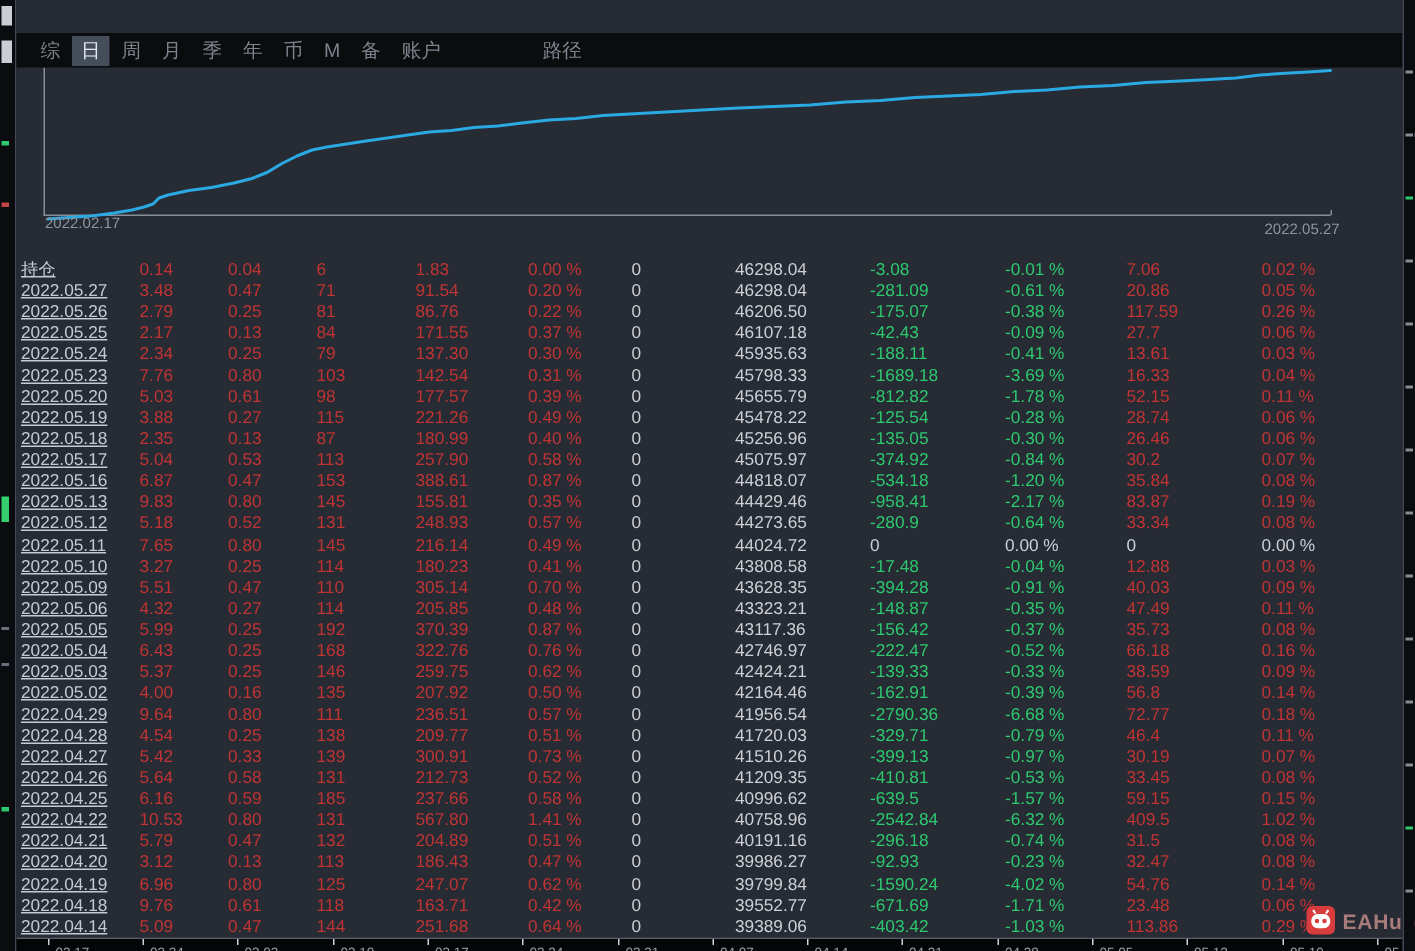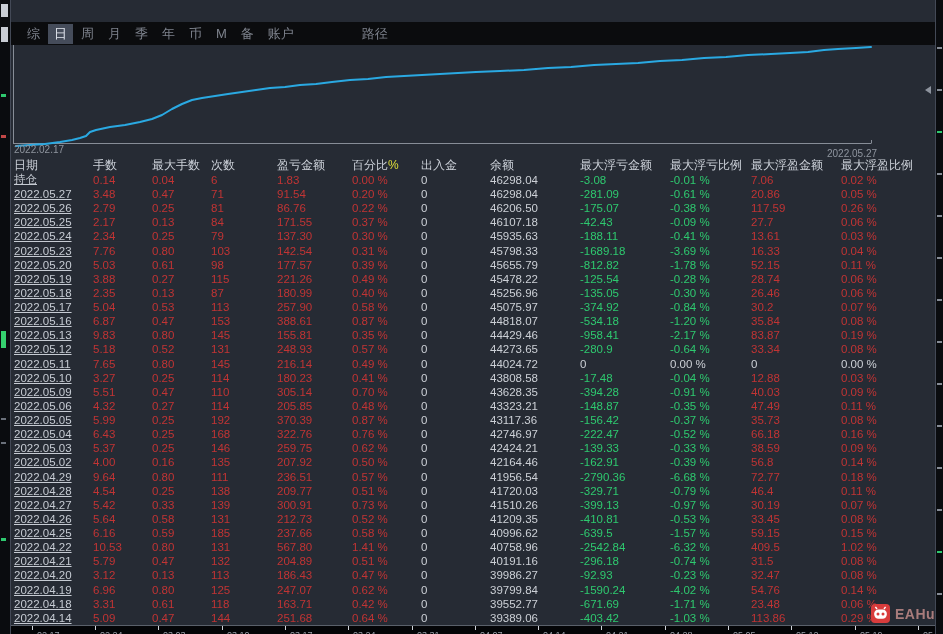--- a/index.html
+++ b/index.html
@@ -13,21 +13,21 @@
   
   .main{position:absolute;left:11px;top:0;width:924px;height:634px;background:#262b34;}
   .title-bar{position:absolute;left:0;top:0;width:100%;height:22px;background:#0b0c0e;
              color:#e9e511;font-size:12px;font-weight:bold;line-height:22px;padding-left:10px;box-sizing:border-box;}
   .menu-bar{position:absolute;left:0;top:22px;width:100%;height:23px;background:#0b0c0e;
             display:flex;align-items:center;color:#7d828c;font-size:13px;padding-left:8px;box-sizing:border-box;}
   .mi{padding:1px 6px;margin-left:2px;}
   .mi.sel{background:#454c5a;color:#e2e6ee;}
   .mi.gap{margin-left:56px;}
   
-  .chart{position:absolute;left:0;top:45px;width:780px;height:113px;}
+  .chart{position:absolute;left:16px;top:45px;width:780px;height:113px;}
   .chart svg{position:absolute;left:0;top:0;}
   .axis-label{position:absolute;font-size:10px;color:#8f959f;}
   .al-start{left:3px;top:99px;}
   .al-end{left:816px;top:103px;}
   .chart-arrow{position:absolute;left:914px;top:41px;width:0;height:0;
                border-top:4px solid transparent;border-bottom:4px solid transparent;border-right:6px solid #8d939d;}
   
   .thead,.row{display:grid;grid-template-columns:79px 59px 59px 66px 75px 69px 69px 90px 90px 81px 90px 1fr;
               padding-left:3px;box-sizing:border-box;}
   .thead{position:absolute;left:0;top:157px;width:924px;height:15px;font-size:12px;color:#ccd1d9;}
@@ -83,34 +83,20 @@
           <line x1="2.5" y1="0" x2="2.5" y2="98.5" stroke="#878d97" stroke-width="1"></line>
           <line x1="2" y1="98.5" x2="860" y2="98.5" stroke="#878d97" stroke-width="1"></line>
           <line x1="860.5" y1="95" x2="860.5" y2="98.5" stroke="#878d97" stroke-width="1"></line>
           <polyline points="5,101 19,100 34,99 49,97 61,95 69,93 75,91 79,87 85,85 99,82 114,80 129,77 141,74 151,70 161,64 171,59 181,55 191,53 204,51 217,49 231,47 245,45 259,43 274,42 289,40 305,39 321,37 339,35 357,34 375,32 393,31 411,30 429,29 447,28 465,27 489,26 513,25 537,23 560,22 583,20 605,19 627,18 649,16 671,15 693,13 715,12 737,10 760,9 779,8 797,7 813,5 827,4 845,3 860,2" fill="none" stroke="#2aa9e2" stroke-width="2" stroke-linejoin="round" stroke-linecap="round"></polyline>
         </svg>
       <div class="axis-label al-start">2022.02.17</div>
       <div class="axis-label al-end">2022.05.27</div>
       <div class="chart-arrow"></div>
     </div>
 
-    <div class="thead" id="thead">
-        <div>日期</div>
-        <div>手数</div>
-        <div>最大手数</div>
-        <div>次数</div>
-        <div>盈亏金额</div>
-        <div><span>百分比</span><span class="pct-yellow">%</span></div>
-        <div>出入金</div>
-        <div>余额</div>
-        <div>最大浮亏金额</div>
-        <div>最大浮亏比例</div>
-        <div>最大浮盈金额</div>
-        <div>最大浮盈比例</div>
-      </div>
     <div class="tbody" id="tbody">
         <div class="row">
           <div class="t-gray">持仓</div>
           <div class="t-red">0.14</div>
           <div class="t-red">0.04</div>
           <div class="t-red">6</div>
           <div class="t-red">1.83</div>
           <div class="t-red">0.00 %</div>
           <div class="t-white">0</div>
           <div class="t-white">46298.04</div>
@@ -520,21 +506,21 @@
           <div class="t-red">0.62 %</div>
           <div class="t-white">0</div>
           <div class="t-white">39799.84</div>
           <div class="t-green">-1590.24</div>
           <div class="t-green">-4.02 %</div>
           <div class="t-red">54.76</div>
           <div class="t-red">0.14 %</div>
         </div>
         <div class="row">
           <div class="t-gray">2022.04.18</div>
-          <div class="t-red">3.31</div>
+          <div class="t-red">9.76</div>
           <div class="t-red">0.61</div>
           <div class="t-red">118</div>
           <div class="t-red">163.71</div>
           <div class="t-red">0.42 %</div>
           <div class="t-white">0</div>
           <div class="t-white">39552.77</div>
           <div class="t-green">-671.69</div>
           <div class="t-green">-1.71 %</div>
           <div class="t-red">23.48</div>
           <div class="t-red">0.06 %</div>

